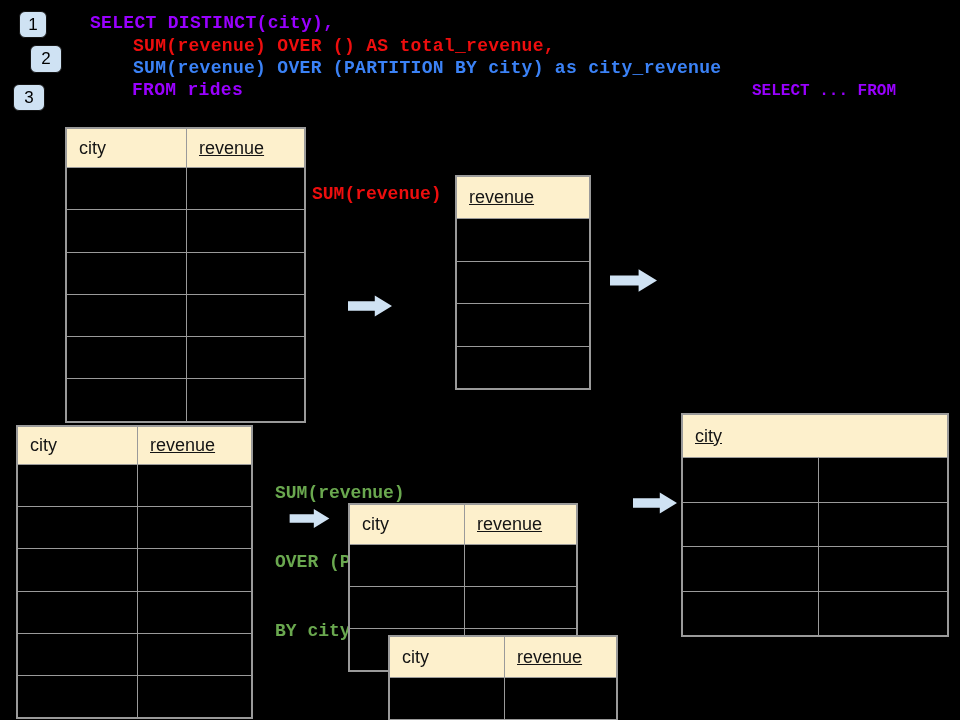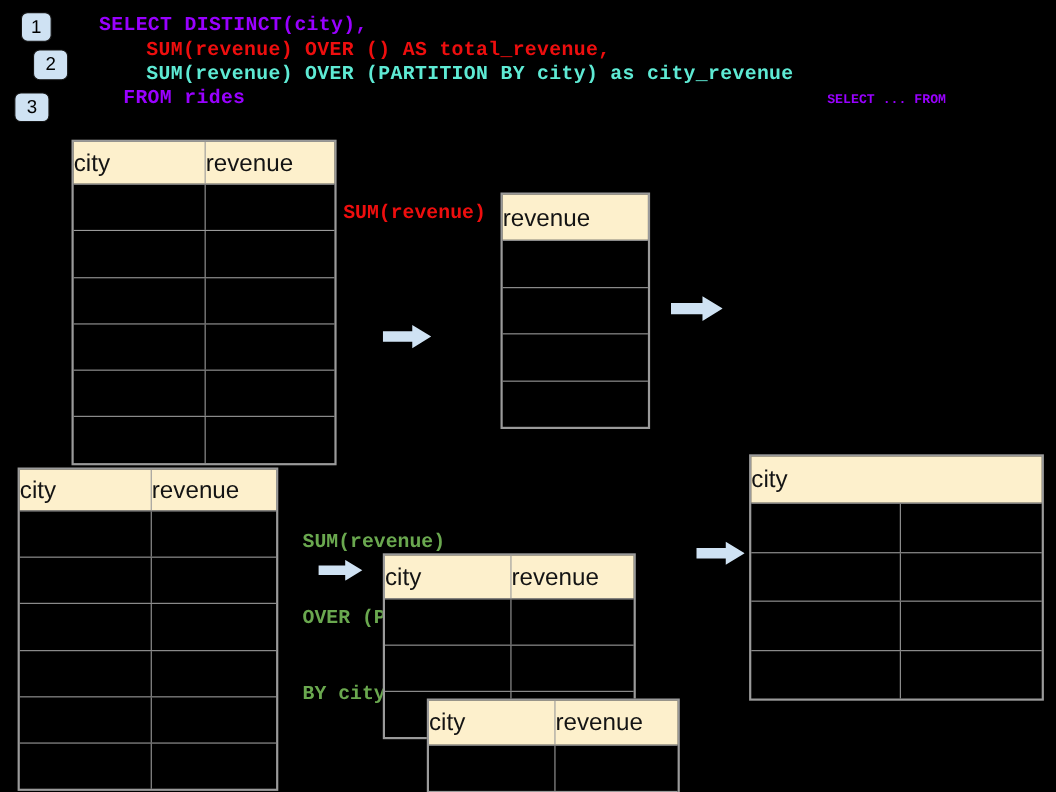--- a/index.html
+++ b/index.html
@@ -9,40 +9,40 @@
   
   .code-line{position:absolute;font-family:"Liberation Mono",monospace;font-weight:bold;
              font-size:18px;white-space:pre;letter-spacing:.3px;}
   #codeL1{left:90px;top:13px;}
   #codeL2{left:133px;top:36px;}
   #codeL3{left:133px;top:58px;}
   #codeL4{left:112px;top:80px;}
   #codeL5{left:115px;top:102px;}
 
   .side-note{position:absolute;left:752px;top:36px;font-family:"Liberation Mono",monospace;
-             font-weight:bold;font-size:12px;line-height:22px;white-space:pre;}
+             font-weight:bold;font-size:16px;line-height:22px;white-space:pre;}
   .note{position:absolute;font-family:"Liberation Mono",monospace;font-weight:bold;
         font-size:18px;line-height:23px;white-space:pre;}
   #noteTotal{left:312px;top:137px;}
   #notePartition{left:275px;top:436px;}
 
   
   .badge{position:absolute;border:1px solid #151515;border-radius:6px;
          display:flex;align-items:center;justify-content:center;
          font-size:17px;color:#000;}
   #badge1{left:19px;top:11px;width:26px;height:25px;}
   #badge2{left:30px;top:45px;width:30px;height:26px;}
   #badge3{left:13px;top:84px;width:30px;height:25px;}
 
   
   .tbl{position:absolute;border:2px solid #9a9a9a;background:#000;box-sizing:border-box;z-index:1;}
   .hdr{display:flex;}
-  .hcell{box-sizing:border-box;display:flex;align-items:center;
-         font-size:22px;color:#141414;border-right:1px solid #9a9a9a;overflow:hidden;}
-  .hcell:last-child{border-right:none;}
+  .hcell{box-sizing:border-box;display:flex;align-items:center;padding-left:12px;
+         font-size:18px;color:#141414;border-right:1px solid #9a9a9a;overflow:hidden;}
+  .hcell:last-child{border-right:none;text-decoration:underline;}
   .row{display:flex;border-top:1px solid #9a9a9a;}
   .cell{box-sizing:border-box;border-right:1px solid #9a9a9a;}
   .cell:last-child{border-right:none;}
 
   #tblA{left:65px;top:127px;width:241px;}
   #tblA .hdr{height:38px;} #tblA .row{height:41.3px;}
   #tblA .c0{width:120px;} #tblA .c1{flex:1;}
 
   #tblB{left:455px;top:175px;width:136px;}
   #tblB .hdr{height:41px;} #tblB .row{height:41.5px;}
@@ -75,22 +75,22 @@
 <body>
 
 <div id="stage">
 
   <div class="badge" id="badge1" style="background: rgb(207, 226, 243);">1</div>
   <div class="badge" id="badge2" style="background: rgb(207, 226, 243);">2</div>
   <div class="badge" id="badge3" style="background: rgb(207, 226, 243);">3</div>
 
   <div class="code-line" id="codeL1" style="color: rgb(153, 0, 255);">SELECT DISTINCT(city),</div>
   <div class="code-line" id="codeL2" style="color: rgb(238, 14, 14);">SUM(revenue) OVER () AS total_revenue,</div>
-  <div class="code-line" id="codeL3" style="color: #5eead4;">SUM(revenue) OVER (PARTITION BY city) as city_revenue</div>
-  <div class="code-line" id="codeL4" style="color: rgb(153, 0, 255);">FROM rides</div>
+  <div class="code-line" id="codeL3" style="color: #3b82f6;">SUM(revenue) OVER (PARTITION BY city) as city_revenue</div>
+  <div class="code-line" id="codeL4" style="color: rgb(153, 0, 255); margin-left: 20px;">FROM rides</div>
 
   <div class="side-note" style="color: rgb(153, 0, 255);">
     <div>SELECT ... FROM</div>
   </div>
 
   <div class="note" id="noteTotal" style="color: rgb(238, 14, 14);">
     <div>SUM(revenue)</div>
   </div>
 
   <div class="note" id="notePartition" style="color: rgb(106, 168, 79);">

